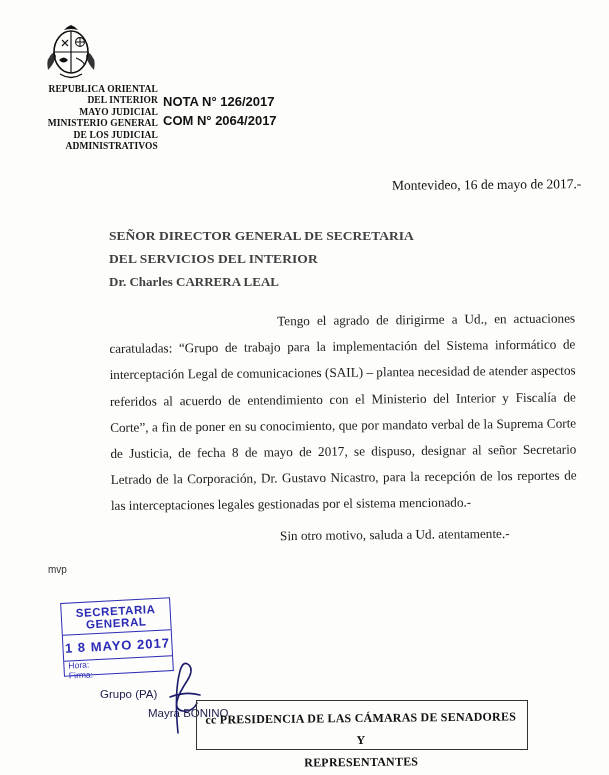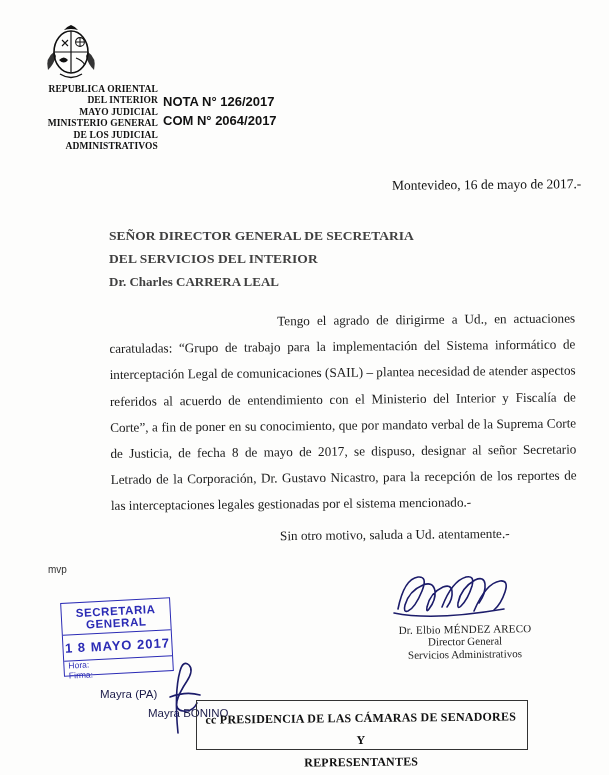--- a/index.html
+++ b/index.html
@@ -278,45 +278,32 @@
     <div class="ln2">DEL SERVICIOS DEL INTERIOR</div>
     <div class="ln3">Dr. Charles CARRERA LEAL</div>
   </div>
 
   <div class="body-text"><span class="indent"></span><span>Tengo el agrado de dirigirme a Ud., en actuaciones caratuladas: “Grupo de trabajo para la implementación del Sistema informático de interceptación Legal de comunicaciones (SAIL) – plantea necesidad de atender aspectos referidos al acuerdo de entendimiento con el Ministerio del Interior y Fiscalía de Corte”, a fin de poner en su conocimiento, que por mandato verbal de la Suprema Corte de Justicia, de fecha 8 de mayo de 2017, se dispuso, designar al señor Secretario Letrado de la Corporación, Dr. Gustavo Nicastro, para la recepción de los reportes de las interceptaciones legales gestionadas por el sistema mencionado.-</span></div>
 
   <div class="closing">Sin otro motivo, saluda a Ud. atentamente.-</div>
 
   <div class="initials">mvp</div>
 
-  <div class="sig-area">
-    <div class="sig-scribble">
-      <svg viewBox="0 0 190 58" width="190" height="58" aria-hidden="true">
-        <path class="ink" d="M28 44 q6 -30 20 -32 q10 -1 4 14 q-7 17 -14 20 q-5 2 -3 -6 q4 -14 18 -20 q10 -4 12 6 q1 9 -6 18 q-3 4 -2 -2 q3 -14 16 -20 q8 -3 9 4 q1 8 -5 16"></path>
-        <path class="ink" d="M72 42 q10 -26 24 -30 q9 -2 6 9 q-4 13 -11 20 q-4 4 -3 -3 q3 -15 17 -23 q9 -4 10 4 q1 9 -6 19"></path>
-        <path class="ink" d="M104 46 q12 -28 26 -30 q9 -1 5 11 q-4 12 -11 18"></path>
-        <path class="ink" d="M24 48 q40 8 110 -4" stroke-width="1.2"></path>
-      </svg>
-    </div>
-    <div class="sig-name">Dr. Elbio MÉNDEZ ARECO</div>
-    <div class="sig-title">Director General</div>
-    <div class="sig-title">Servicios Administrativos</div>
-  </div>
 
   <div class="stamp">
     <div class="s-t1">SECRETARIA</div>
     <div class="s-t2">GENERAL</div>
     <div class="s-rule"></div>
     <div class="s-date">1 8 MAYO 2017</div>
     <div class="s-rule2"></div>
     <div class="s-hora">Hora:</div>
     <div class="s-hora">Firma:</div>
   </div>
 
-  <div class="cabo">Mayra (PA)</div>
+  <div class="cabo">Grupo (PA)</div>
   <div class="mayra">Mayra BONINO</div>
   <div style="position:absolute;left:160px;top:645px;">
     <svg viewBox="0 0 60 90" width="60" height="90" aria-hidden="true">
       <path class="ink" d="M18 88 q-4 -40 2 -62 q3 -11 9 -6 q5 5 -2 16 q-8 12 -10 20 q-2 9 6 10 q10 1 14 -8"></path>
       <path class="ink" d="M10 52 q16 -6 30 -2" stroke-width="1.1"></path>
     </svg>
   </div>
 
   <div class="cc-box"></div>
   <div class="cc-text">

